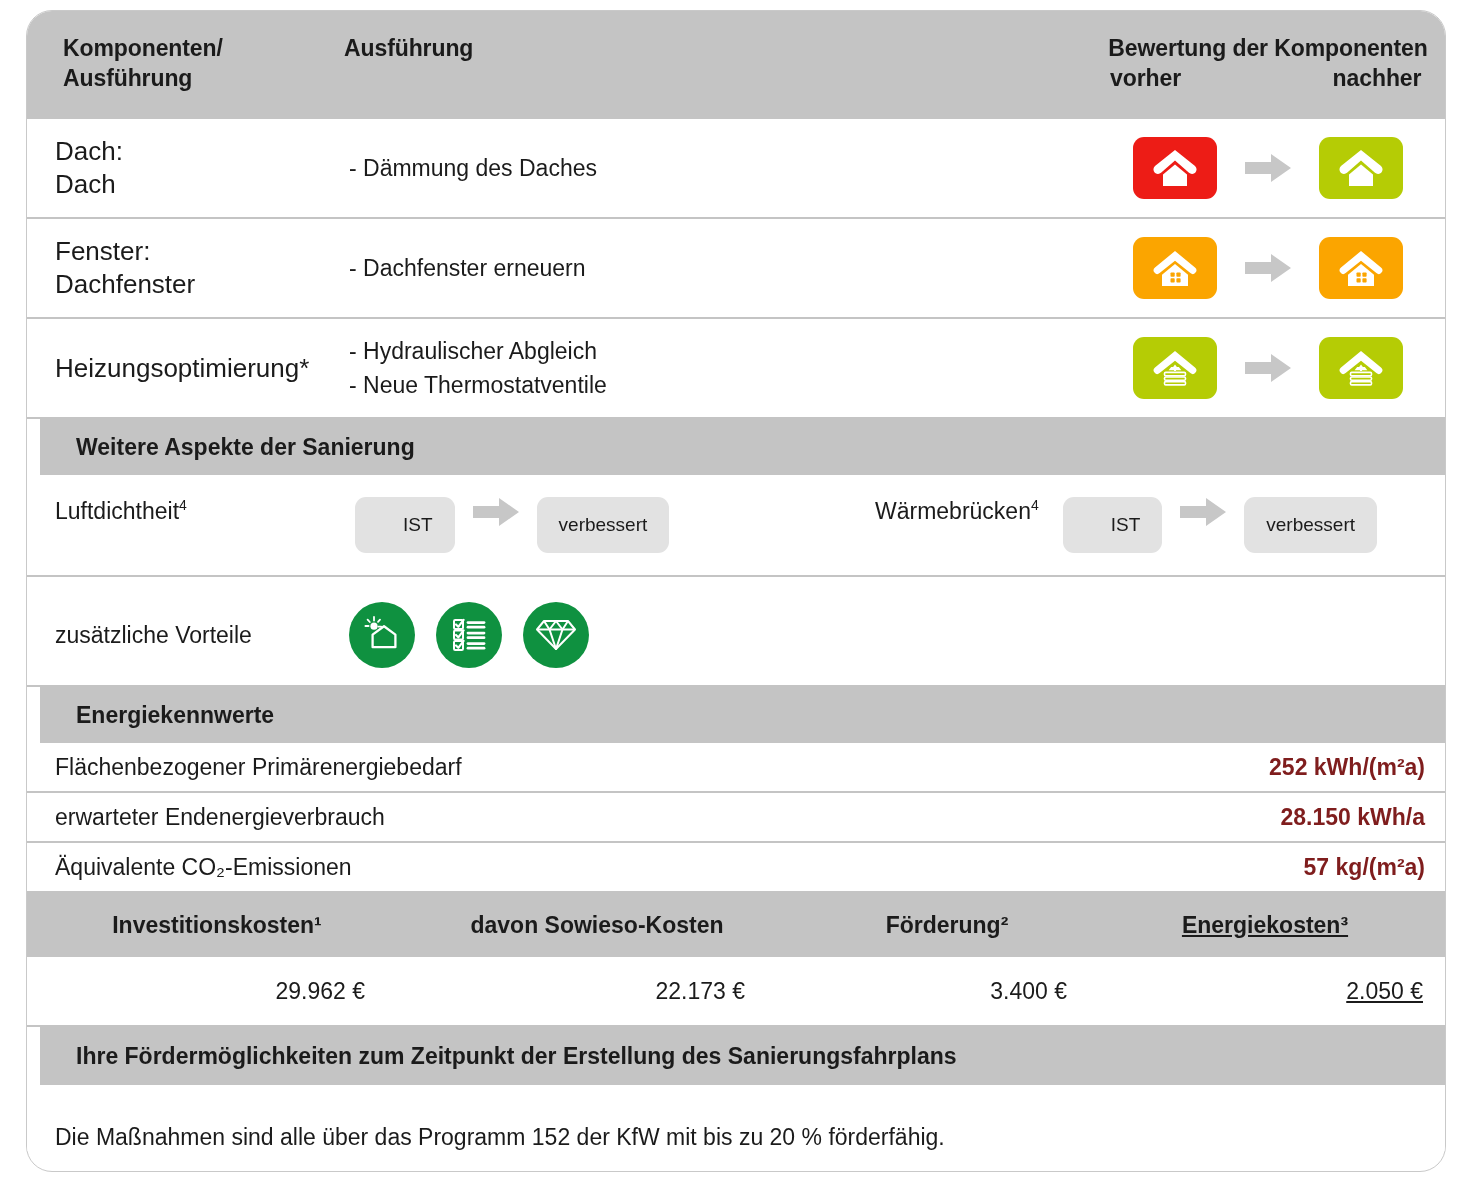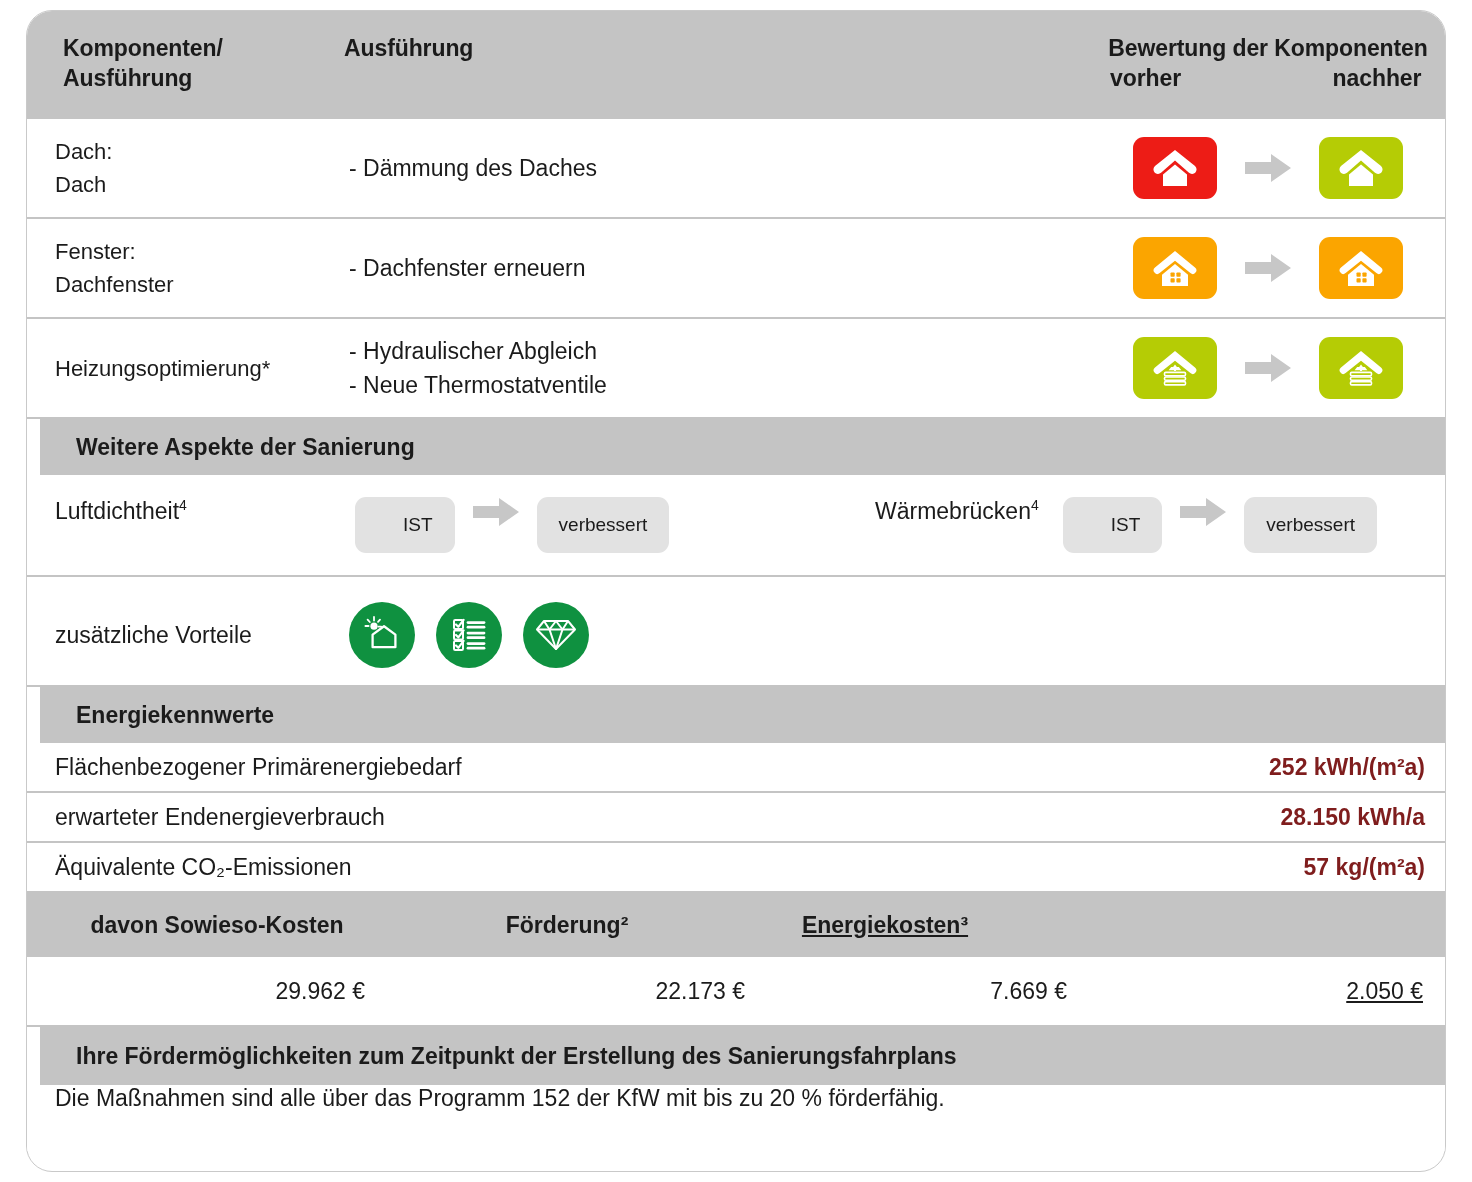--- a/index.html
+++ b/index.html
@@ -63,21 +63,21 @@
   .th-bew   { left: 1046px; top: 22px; width: 390px; text-align: center; }
   .th-vor   { left: 1046px; top: 52px; width: 145px; text-align: center; }
   .th-nach  { left: 1270px; top: 52px; width: 160px; text-align: center; }
 
   
   .mrow { height: 100px; }
   .mrow .comp {
     position: absolute;
     left: 28px;
     width: 300px;
-    font-size: 22px;
+    font-size: 26px;
     line-height: 33px;
     color: #1b1b1b;
     top: 50%;
     transform: translateY(-50%);
   }
   .mrow .exec {
     position: absolute;
     left: 322px;
     width: 640px;
     font-size: 23px;
@@ -239,21 +239,21 @@
   .costvals > div { text-align: right; }
   .c1 { width: 380px; }
   .c2 { width: 380px; }
   .c3 { width: 320px; }
   .c4 { width: 338px; padding-right: 22px; text-decoration: underline; }
   .costvals .c1 { padding-right: 42px; }
   .costvals .c2 { padding-right: 42px; }
   .costvals .c3 { padding-right: 40px; }
 
   
-  .fundnote { height: 66px; display: flex; align-items: flex-start; }
+  .fundnote { height: 66px; display: flex; align-items: flex-end; }
   .fundnote span {
     padding-left: 28px;
     font-size: 23px;
     color: #1b1b1b;
   }
 </style>
 </head>
 <body>
 
 <div id="sheet">
@@ -485,29 +485,30 @@
     <div class="row kv">
       <div class="k">erwarteter Endenergieverbrauch</div>
       <div class="v">28.150 kWh/a</div>
     </div>
     <div class="row kv">
       <div class="k">Äquivalente CO₂-Emissionen</div>
       <div class="v">57 kg/(m²a)</div>
     </div>
 
     <div class="row costhead gray">
+      <div class="c1">Investitionskosten¹</div>
       <div class="c2">davon Sowieso-Kosten</div>
       <div class="c3">Förderung²</div>
       <div class="c4">Energiekosten³</div>
     </div>
 
     <div class="row costvals">
       <div class="c1">29.962 €</div>
       <div class="c2">22.173 €</div>
-      <div class="c3">7.669 €</div>
+      <div class="c3">3.400 €</div>
       <div class="c4">2.050 €</div>
     </div>
 
     <div class="row sectionbar tall gray">
       <span>Ihre Fördermöglichkeiten zum Zeitpunkt der Erstellung des Sanierungsfahrplans</span>
     </div>
 
     <div class="row fundnote last">
       <span>Die Maßnahmen sind alle über das Programm 152 der KfW mit bis zu 20 % förderfähig.</span>
     </div>

